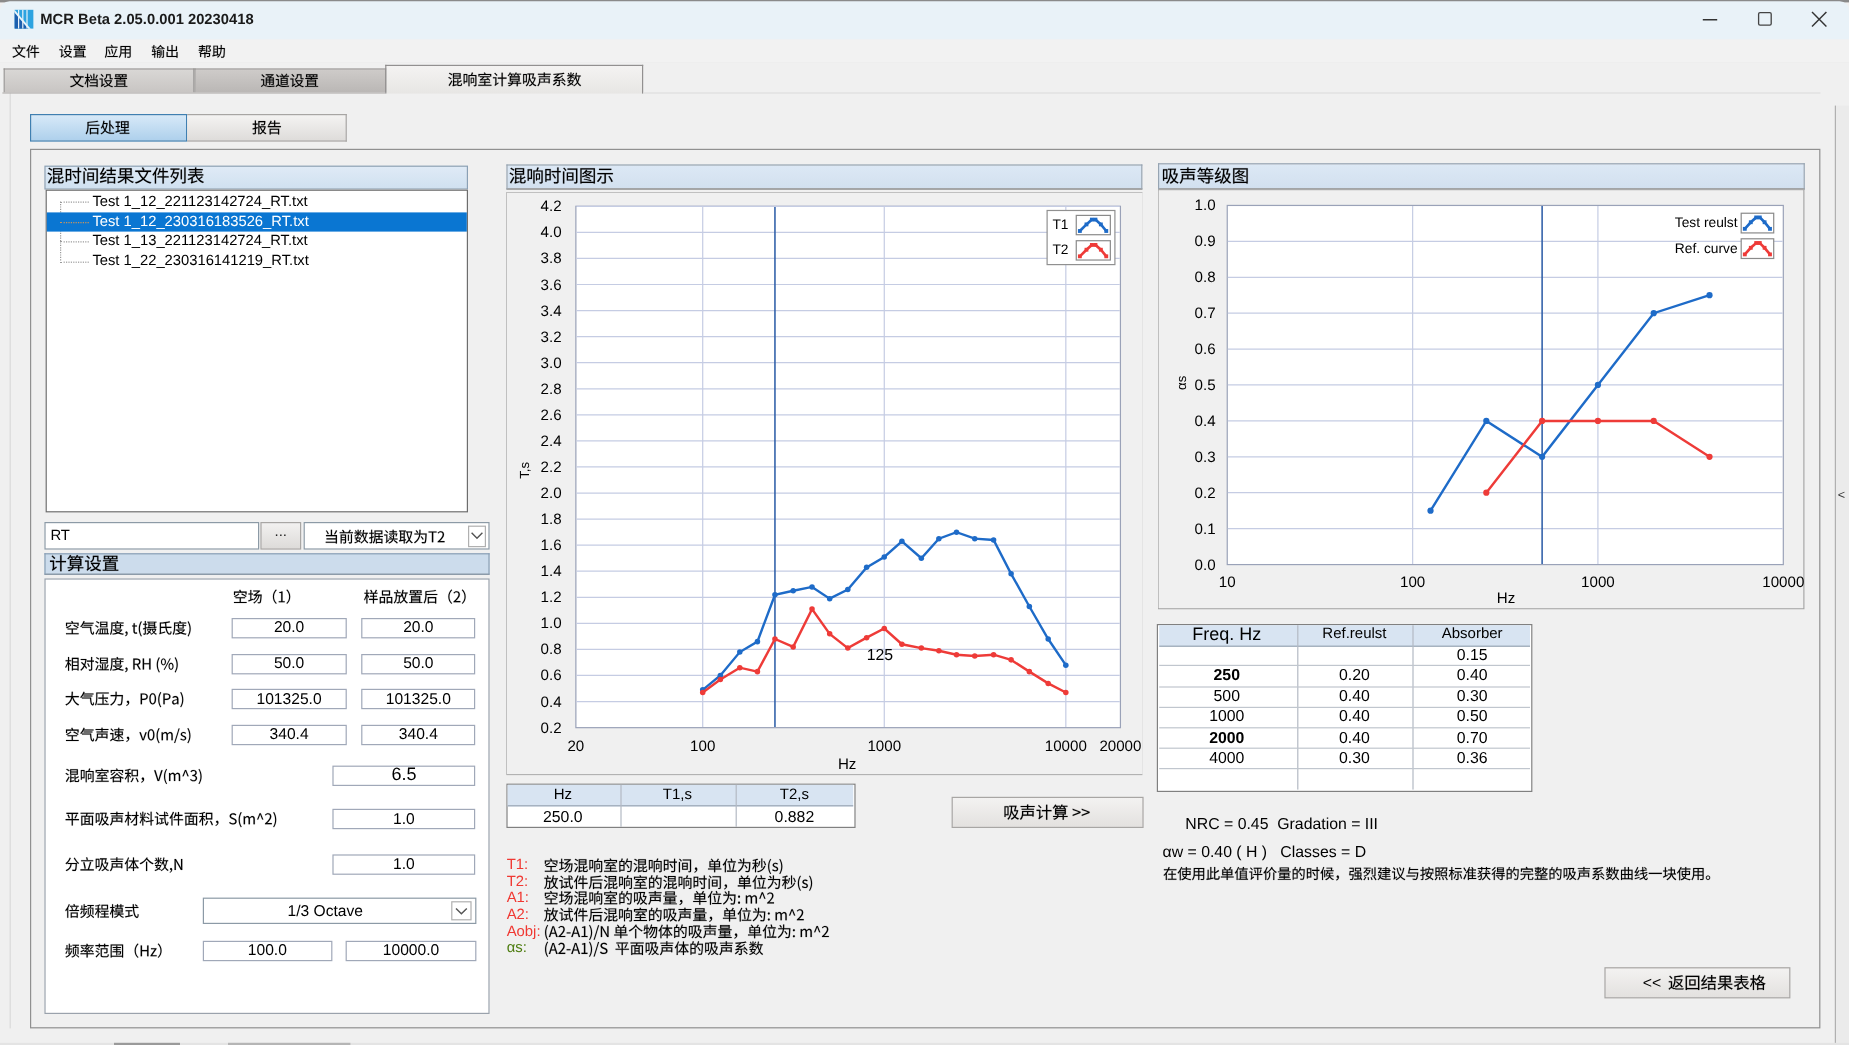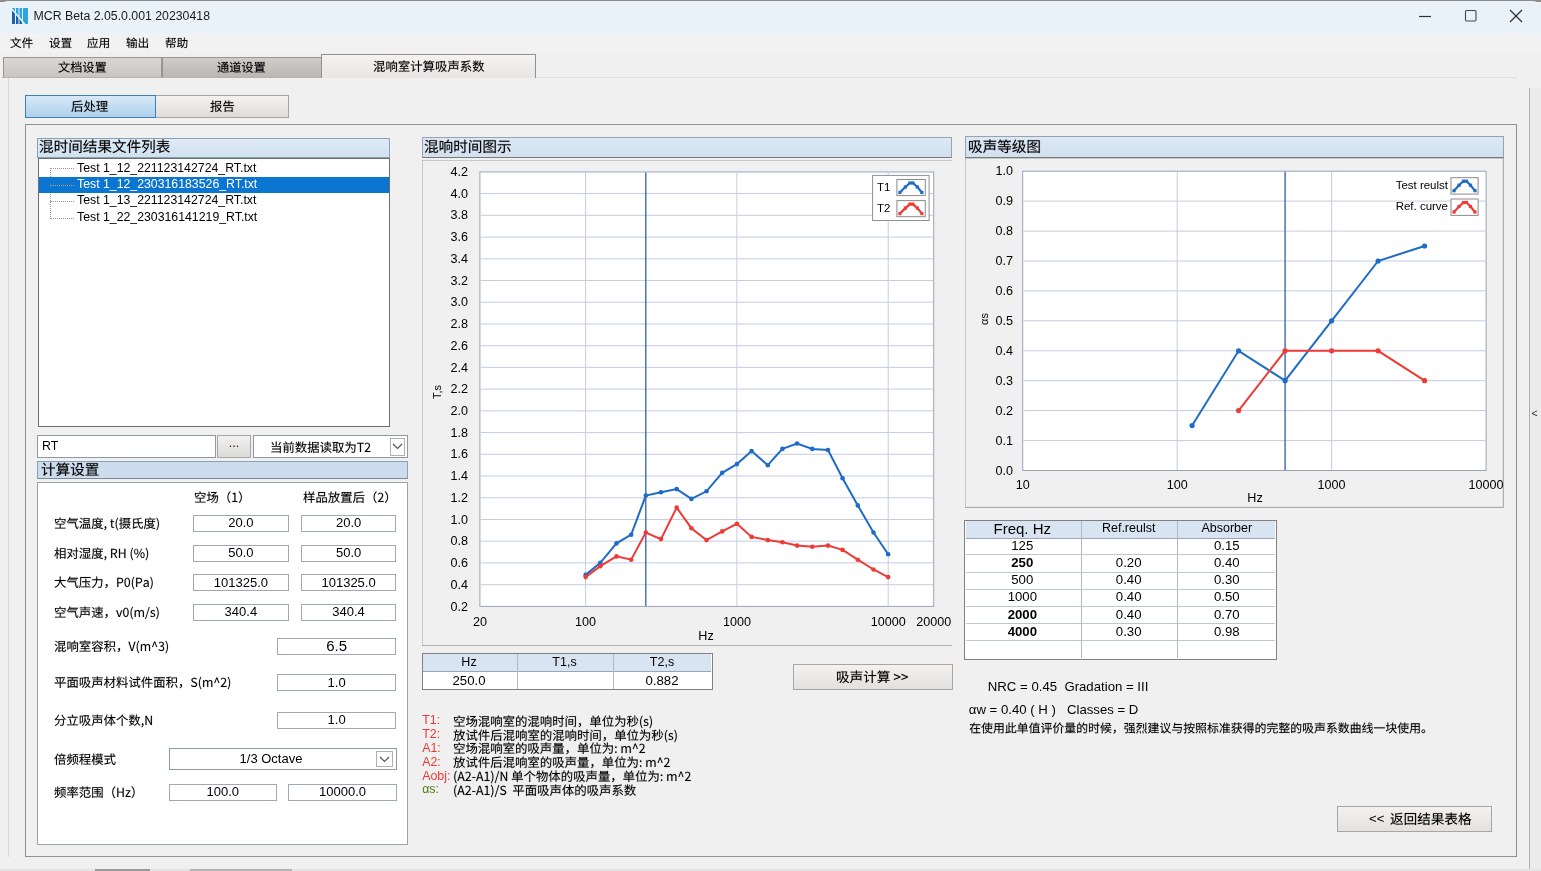--- a/index.html
+++ b/index.html
@@ -150,21 +150,21 @@
 <div style="position:absolute;left:0;top:0;width:1541px;height:1.5px;background:#8a8a8a"></div>
 <div style="position:absolute;left:0;top:1px;width:1541px;height:32px;background:#e9f2f8;border-radius:8px 8px 0 0"></div>
 <svg style="position:absolute;left:12px;top:8px" width="16" height="16" viewBox="0 0 16 16">
 <rect x="0" y="0" width="16" height="16" fill="#2da3e0"></rect>
 <polygon points="0,2 11.5,16 0,16" fill="#1c5fae"></polygon>
 <line x1="-0.3" y1="0.8" x2="13" y2="16.5" stroke="#eaf3f9" stroke-width="1.5"></line>
 <line x1="3.5" y1="0" x2="3.5" y2="16" stroke="#eaf3f9" stroke-width="1"></line>
 <line x1="7" y1="0" x2="7" y2="16" stroke="#eaf3f9" stroke-width="1"></line>
 <line x1="10.5" y1="0" x2="10.5" y2="16" stroke="#eaf3f9" stroke-width="1"></line>
 </svg>
-<div style="position:absolute;left:33.6px;top:8.8px;font-size:12.3px;color:#1a1a1a;line-height:15.4px;font-weight:normal;white-space:nowrap;letter-spacing:0">MCR Beta 2.05.0.001 20230418</div>
+<div style="position:absolute;left:33.6px;top:8.8px;font-size:12.3px;color:#1a1a1a;line-height:15.4px;font-weight:bold;white-space:nowrap;letter-spacing:0">MCR Beta 2.05.0.001 20230418</div>
 <svg style="position:absolute;left:1413px;top:5px" width="122" height="24" viewBox="0 0 122 24">
 <line x1="6" y1="11.5" x2="18" y2="11.5" stroke="#333" stroke-width="1.2"></line>
 <rect x="52.5" y="5.5" width="10.5" height="10.5" rx="1.2" fill="none" stroke="#444" stroke-width="1.1"></rect>
 <line x1="97" y1="5" x2="109" y2="17" stroke="#333" stroke-width="1.2"></line>
 <line x1="109" y1="5" x2="97" y2="17" stroke="#333" stroke-width="1.2"></line>
 </svg>
 <div style="position:absolute;left:0;top:33px;width:1541px;height:19px;background:#f2f2f2;border-bottom:1px solid #e5e5e5"></div>
 <div style="position:absolute;left:10.0px;top:36.5px">
     <svg width="23.2" height="11.6" viewBox="0 -880 2000 1000" style="overflow:visible;display:block" fill="#000">
       <g transform="scale(1,-1)" stroke="#000" stroke-width="10">
@@ -928,42 +928,42 @@
     <rect x="508.4" y="52.4" width="3.2" height="3.2" fill="#ee3b38"></rect>
   </svg>
 <div style="position:absolute;left:964.1px;top:519.9px;width:312.8px;height:140px;border:1px solid #808080;box-sizing:border-box;background:#fff"></div>
 <div style="position:absolute;left:965.6px;top:521.3px;width:309.8px;height:16.5px;background:#d8e4f2;border-bottom:1px solid #9aa6b4"></div>
 <div style="position:absolute;left:1080.6px;top:521.3px;width:1px;height:137px;background:#b4bac4"></div>
 <div style="position:absolute;left:1176.7px;top:521.3px;width:1px;height:137px;background:#b4bac4"></div>
 <div style="position:absolute;left:722.3px;top:521.3px;width:600px;text-align:center;font-size:15px;color:#000;line-height:15.6px;font-weight:normal;letter-spacing:0">Freq. Hz</div>
 <div style="position:absolute;left:828.7px;top:521.3px;width:600px;text-align:center;font-size:12.5px;color:#000;line-height:15.6px;font-weight:normal;letter-spacing:0">Ref.reulst</div>
 <div style="position:absolute;left:926.8px;top:521.3px;width:600px;text-align:center;font-size:12.5px;color:#000;line-height:15.6px;font-weight:normal;letter-spacing:0">Absorber</div>
 <div style="position:absolute;left:965.6px;top:554.4px;width:309.8px;height:1px;background:#c0c6ce"></div>
-<div style="position:absolute;left:722.3px;top:538.1px;width:600px;text-align:center;font-size:13.2px;color:#000;line-height:16.5px;font-weight:normal;letter-spacing:0">125</div>
+<div style="position:absolute;left:722.3px;top:538.1px;width:600px;text-align:left;font-size:13.2px;color:#000;line-height:16.5px;font-weight:normal;letter-spacing:0">125</div>
 <div style="position:absolute;left:926.8px;top:538.1px;width:600px;text-align:center;font-size:13.2px;color:#000;line-height:16.5px;font-weight:normal;letter-spacing:0">0.15</div>
 <div style="position:absolute;left:965.6px;top:571.5px;width:309.8px;height:1px;background:#c0c6ce"></div>
 <div style="position:absolute;left:722.3px;top:555.2px;width:600px;text-align:center;font-size:13.2px;color:#000;line-height:16.5px;font-weight:bold;letter-spacing:0">250</div>
 <div style="position:absolute;left:828.7px;top:555.2px;width:600px;text-align:center;font-size:13.2px;color:#000;line-height:16.5px;font-weight:normal;letter-spacing:0">0.20</div>
 <div style="position:absolute;left:926.8px;top:555.2px;width:600px;text-align:center;font-size:13.2px;color:#000;line-height:16.5px;font-weight:normal;letter-spacing:0">0.40</div>
 <div style="position:absolute;left:965.6px;top:588.6px;width:309.8px;height:1px;background:#c0c6ce"></div>
 <div style="position:absolute;left:722.3px;top:572.3px;width:600px;text-align:center;font-size:13.2px;color:#000;line-height:16.5px;font-weight:normal;letter-spacing:0">500</div>
 <div style="position:absolute;left:828.7px;top:572.3px;width:600px;text-align:center;font-size:13.2px;color:#000;line-height:16.5px;font-weight:normal;letter-spacing:0">0.40</div>
 <div style="position:absolute;left:926.8px;top:572.3px;width:600px;text-align:center;font-size:13.2px;color:#000;line-height:16.5px;font-weight:normal;letter-spacing:0">0.30</div>
 <div style="position:absolute;left:965.6px;top:605.7px;width:309.8px;height:1px;background:#c0c6ce"></div>
 <div style="position:absolute;left:722.3px;top:589.4px;width:600px;text-align:center;font-size:13.2px;color:#000;line-height:16.5px;font-weight:normal;letter-spacing:0">1000</div>
 <div style="position:absolute;left:828.7px;top:589.4px;width:600px;text-align:center;font-size:13.2px;color:#000;line-height:16.5px;font-weight:normal;letter-spacing:0">0.40</div>
 <div style="position:absolute;left:926.8px;top:589.4px;width:600px;text-align:center;font-size:13.2px;color:#000;line-height:16.5px;font-weight:normal;letter-spacing:0">0.50</div>
 <div style="position:absolute;left:965.6px;top:622.8px;width:309.8px;height:1px;background:#c0c6ce"></div>
 <div style="position:absolute;left:722.3px;top:606.5px;width:600px;text-align:center;font-size:13.2px;color:#000;line-height:16.5px;font-weight:bold;letter-spacing:0">2000</div>
 <div style="position:absolute;left:828.7px;top:606.5px;width:600px;text-align:center;font-size:13.2px;color:#000;line-height:16.5px;font-weight:normal;letter-spacing:0">0.40</div>
 <div style="position:absolute;left:926.8px;top:606.5px;width:600px;text-align:center;font-size:13.2px;color:#000;line-height:16.5px;font-weight:normal;letter-spacing:0">0.70</div>
 <div style="position:absolute;left:965.6px;top:639.9px;width:309.8px;height:1px;background:#c0c6ce"></div>
-<div style="position:absolute;left:722.3px;top:623.6px;width:600px;text-align:center;font-size:13.2px;color:#000;line-height:16.5px;font-weight:bold;letter-spacing:0">4000</div>
+<div style="position:absolute;left:722.3px;top:623.6px;width:600px;text-align:center;font-size:13.2px;color:#000;line-height:16.5px;font-weight:normal;letter-spacing:0">4000</div>
 <div style="position:absolute;left:828.7px;top:623.6px;width:600px;text-align:center;font-size:13.2px;color:#000;line-height:16.5px;font-weight:normal;letter-spacing:0">0.30</div>
-<div style="position:absolute;left:926.8px;top:623.6px;width:600px;text-align:center;font-size:13.2px;color:#000;line-height:16.5px;font-weight:normal;letter-spacing:0">0.98</div>
+<div style="position:absolute;left:926.8px;top:623.6px;width:600px;text-align:center;font-size:13.2px;color:#000;line-height:16.5px;font-weight:normal;letter-spacing:0">0.36</div>
 <div style="position:absolute;left:987.8px;top:678.8px;font-size:13.2px;color:#000;line-height:16.5px;font-weight:normal;white-space:nowrap;letter-spacing:0">NRC = 0.45&nbsp;&nbsp;Gradation = III</div>
 <div style="position:absolute;left:968.8px;top:702.2px;font-size:13.2px;color:#000;line-height:16.5px;font-weight:normal;white-space:nowrap;letter-spacing:0">αw = 0.40 ( H )&nbsp;&nbsp;&nbsp;Classes = D</div>
 <div style="position:absolute;left:968.8px;top:721.8px">
     <svg width="464.1" height="11.9" viewBox="0 -880 39000 1000" style="overflow:visible;display:block" fill="#000">
       <g transform="scale(1,-1)" stroke="#000" stroke-width="10">
         <use href="#p5728" x="0"></use>
         <use href="#p4f7f" x="1000"></use>
         <use href="#p7528" x="2000"></use>
         <use href="#p6b64" x="3000"></use>
         <use href="#p5355" x="4000"></use>

